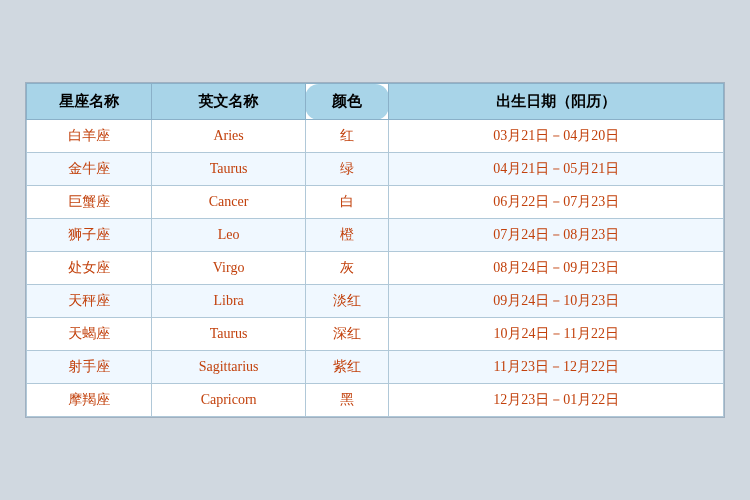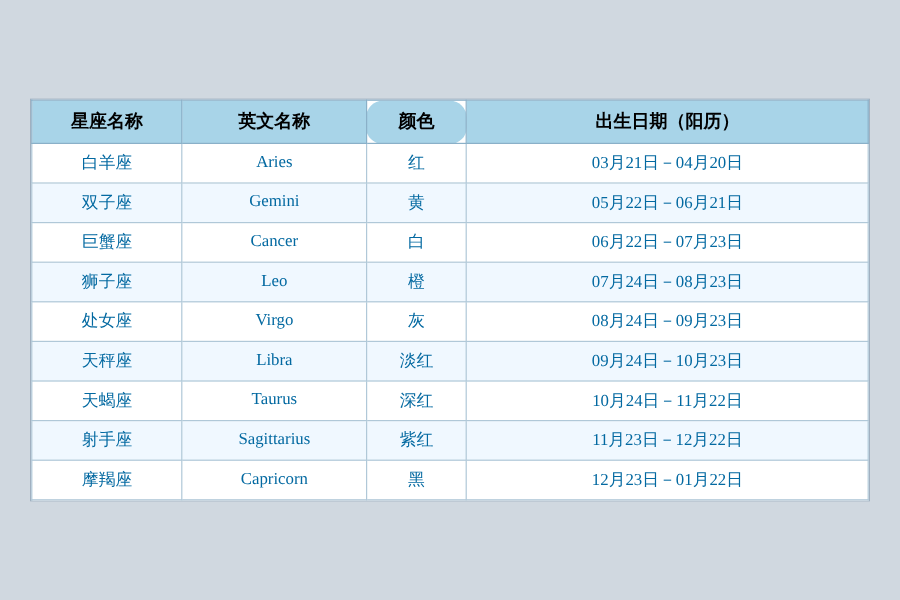--- a/index.html
+++ b/index.html
@@ -49,21 +49,21 @@
 
     tbody tr:nth-child(even) {
       background-color: #f0f8ff;
     }
 
     tbody td {
       border: 1px solid #b0c8d8;
       padding: 7px 10px;
       text-align: center;
       font-size: 14px;
-      color: #0369a1;
+      color: #c2410c;
     }
 
     .col-chinese { width: 18%; }
     .col-english { width: 22%; }
     .col-color   { width: 12%; border-radius: 14px; }
     .col-date    { width: 48%; }
   </style>
 </head>
 <body>
 
@@ -78,24 +78,24 @@
       </tr>
     </thead>
     <tbody id="table-body">
     <tr>
           <td>白羊座</td>
           <td>Aries</td>
           <td>红</td>
           <td>03月21日－04月20日</td>
         </tr>
         <tr>
-          <td>双子座</td>
-          <td>Gemini</td>
-          <td>黄</td>
-          <td>05月22日－06月21日</td>
+          <td>金牛座</td>
+          <td>Taurus</td>
+          <td>绿</td>
+          <td>04月21日－05月21日</td>
         </tr>
         <tr>
           <td>巨蟹座</td>
           <td>Cancer</td>
           <td>白</td>
           <td>06月22日－07月23日</td>
         </tr>
         <tr>
           <td>狮子座</td>
           <td>Leo</td>

